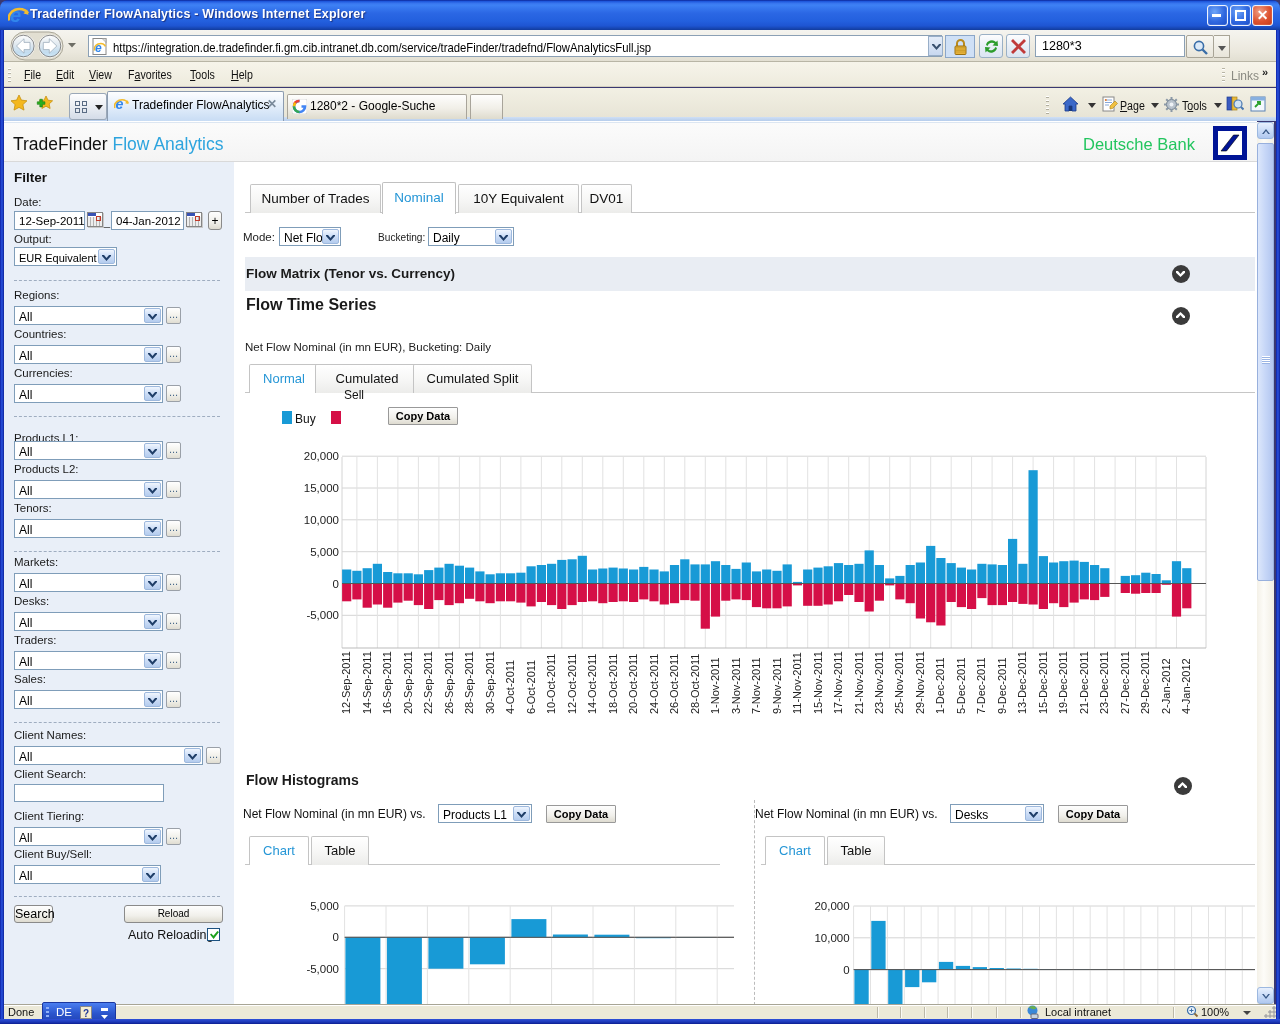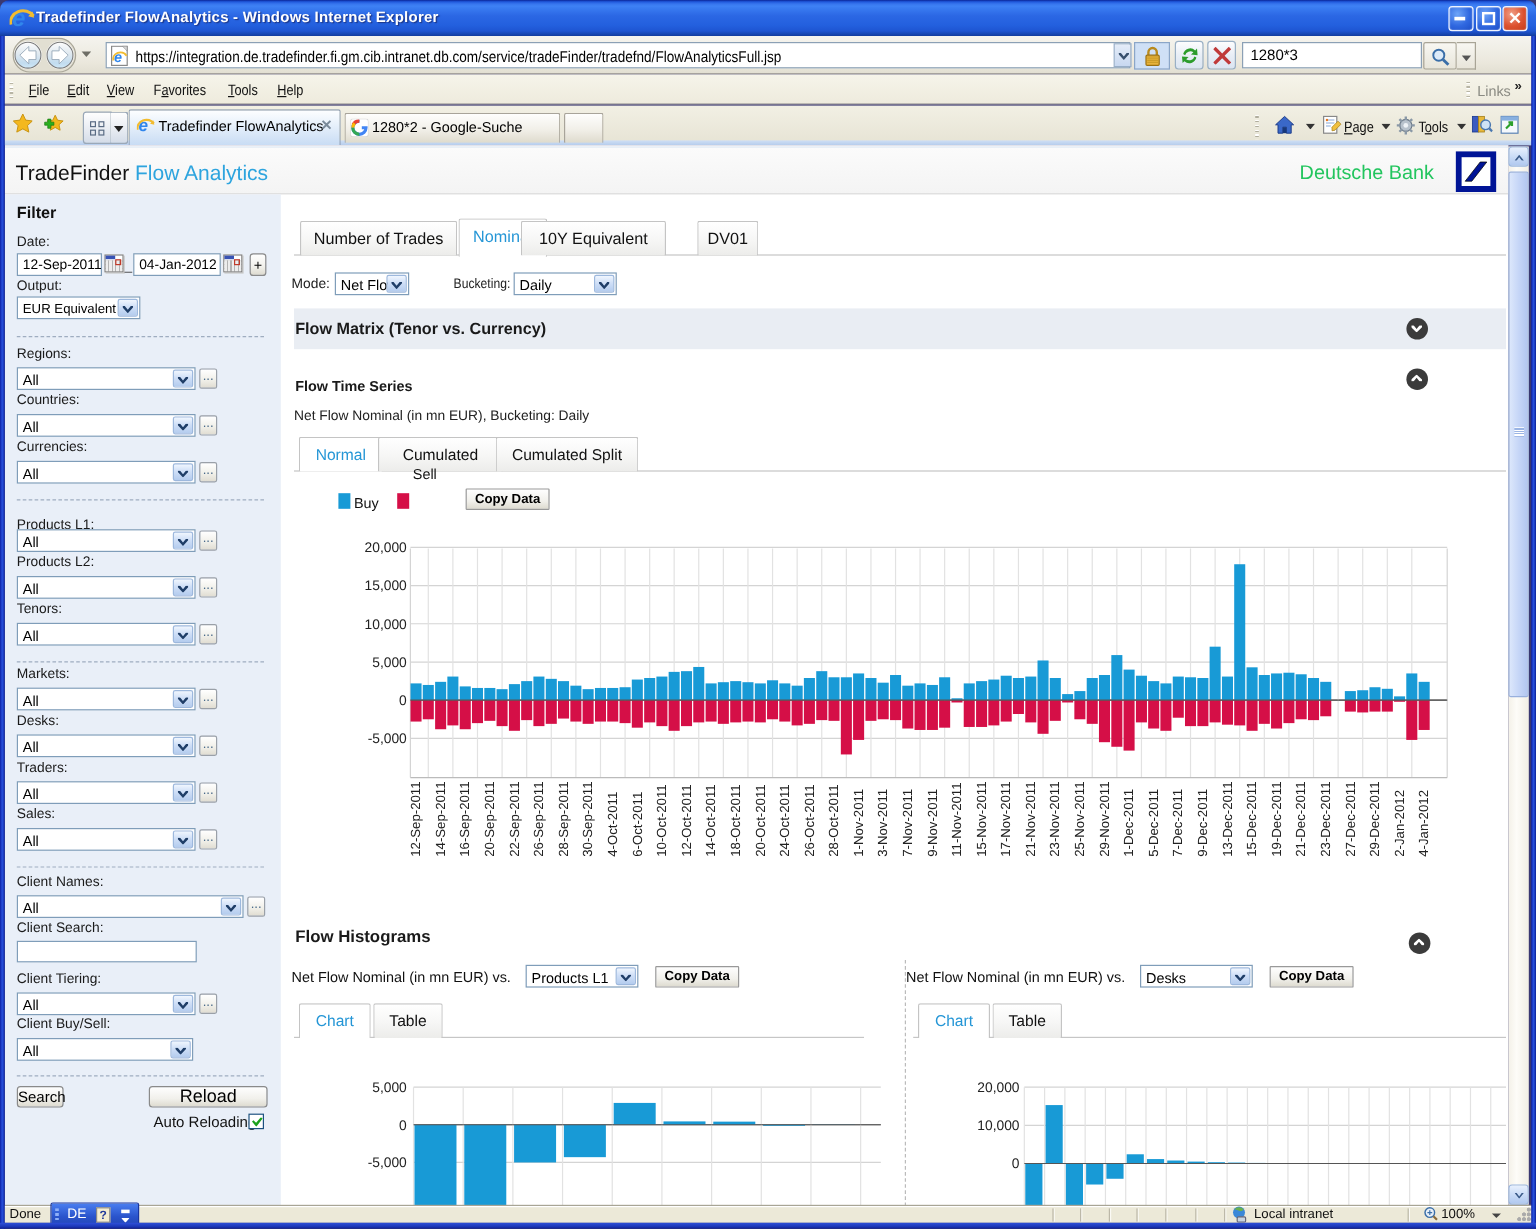--- a/index.html
+++ b/index.html
@@ -379,50 +379,50 @@
     <div class="abs dots" style="left:166px;top:828px;width:15px;height:17px">...</div>
     <div class="abs flab" style="left:14px;top:848px">Client Buy/Sell:</div>
     <div class="abs sel" style="left:14px;top:865px;width:147px;height:19px">
       <span class="st">All</span>
       <span class="sarr">
         <i></i>
       </span>
     </div>
     <div class="abs dsep" style="left:14px;top:896px;width:206px"></div>
     <div class="abs btn" style="left:14px;top:905px;width:39px;height:18px;font-size:12.5px;line-height:16px">Search</div>
-    <div class="abs btn" style="left:124px;top:905px;width:99px;height:18px;font-size:15px;line-height:16px">Reload</div>
+    <div class="abs btn" style="left:124px;top:905px;width:99px;height:18px;font-size:10px;line-height:16px">Reload</div>
     <div class="abs" style="left:128px;top:928px;font-size:12.5px;color:#111">Auto Reloading</div>
     <div class="abs cb" style="left:207px;top:928px">
       <i></i>
     </div>
     <div style="position:absolute;left:245px;top:212px;width:1010px;height:1px;background:#c6c6c6"></div>
     <div class="abs ttab" style="left:250px;top:184px;width:131px;height:29px;line-height:28px">Number of Trades</div>
     <div class="abs ttab on" style="left:382px;top:182px;width:74px;height:32px;line-height:30px;color:#2596d6">Nominal</div>
-    <div class="abs ttab" style="left:434px;top:184px;width:121px;height:29px;line-height:28px">10Y Equivalent</div>
+    <div class="abs ttab" style="left:458px;top:184px;width:121px;height:29px;line-height:28px">10Y Equivalent</div>
     <div class="abs ttab" style="left:581px;top:184px;width:51px;height:29px;line-height:28px">DV01</div>
     <div class="abs" style="left:243px;top:231px;font-size:11.5px;color:#222">Mode:</div>
     <div class="abs sel" style="left:279px;top:227px;width:62px;height:19px">
       <span class="st">Net Flow</span>
       <span class="sarr">
         <i></i>
       </span>
     </div>
     <div class="abs" style="left:378px;top:231px;font-size:11.5px;color:#222;transform:scaleX(.88);transform-origin:0 0">Bucketing:</div>
     <div class="abs sel" style="left:428px;top:227px;width:86px;height:19px">
       <span class="st">Daily</span>
       <span class="sarr">
         <i></i>
       </span>
     </div>
     <div class="abs secbar" style="left:245px;top:257px;width:1010px;height:34px"></div>
     <div class="abs sechead" style="left:246px;top:266px">Flow Matrix (Tenor vs. Currency)</div>
     <div class="abs cico dn" style="left:1172px;top:265px">
       <i></i>
     </div>
-    <div class="abs sechead" style="left:246px;top:315px;font-size:12px">Flow Time Series</div>
+    <div class="abs sechead" style="left:246px;top:296px;font-size:16px">Flow Time Series</div>
     <div class="abs cico up" style="left:1172px;top:307px">
       <i></i>
     </div>
     <div class="abs" style="left:245px;top:341px;font-size:11.5px;color:#222">Net Flow Nominal (in mn EUR), Bucketing: Daily</div>
     <div style="position:absolute;left:245px;top:392px;width:1010px;height:1px;background:#c6c6c6"></div>
     <div class="abs stab on" style="left:249px;top:364px;width:70px;height:29px;line-height:28px">Normal</div>
     <div class="abs stab" style="left:315px;top:364px;width:104px;height:29px;line-height:28px">Cumulated</div>
     <div class="abs stab" style="left:413px;top:364px;width:119px;height:29px;line-height:28px">Cumulated Split</div>
     <div class="abs" style="left:282px;top:411px;width:10px;height:13px;background:#189ad6"></div>
     <div class="abs" style="left:295px;top:412px;font-size:12px;color:#111">Buy</div>

